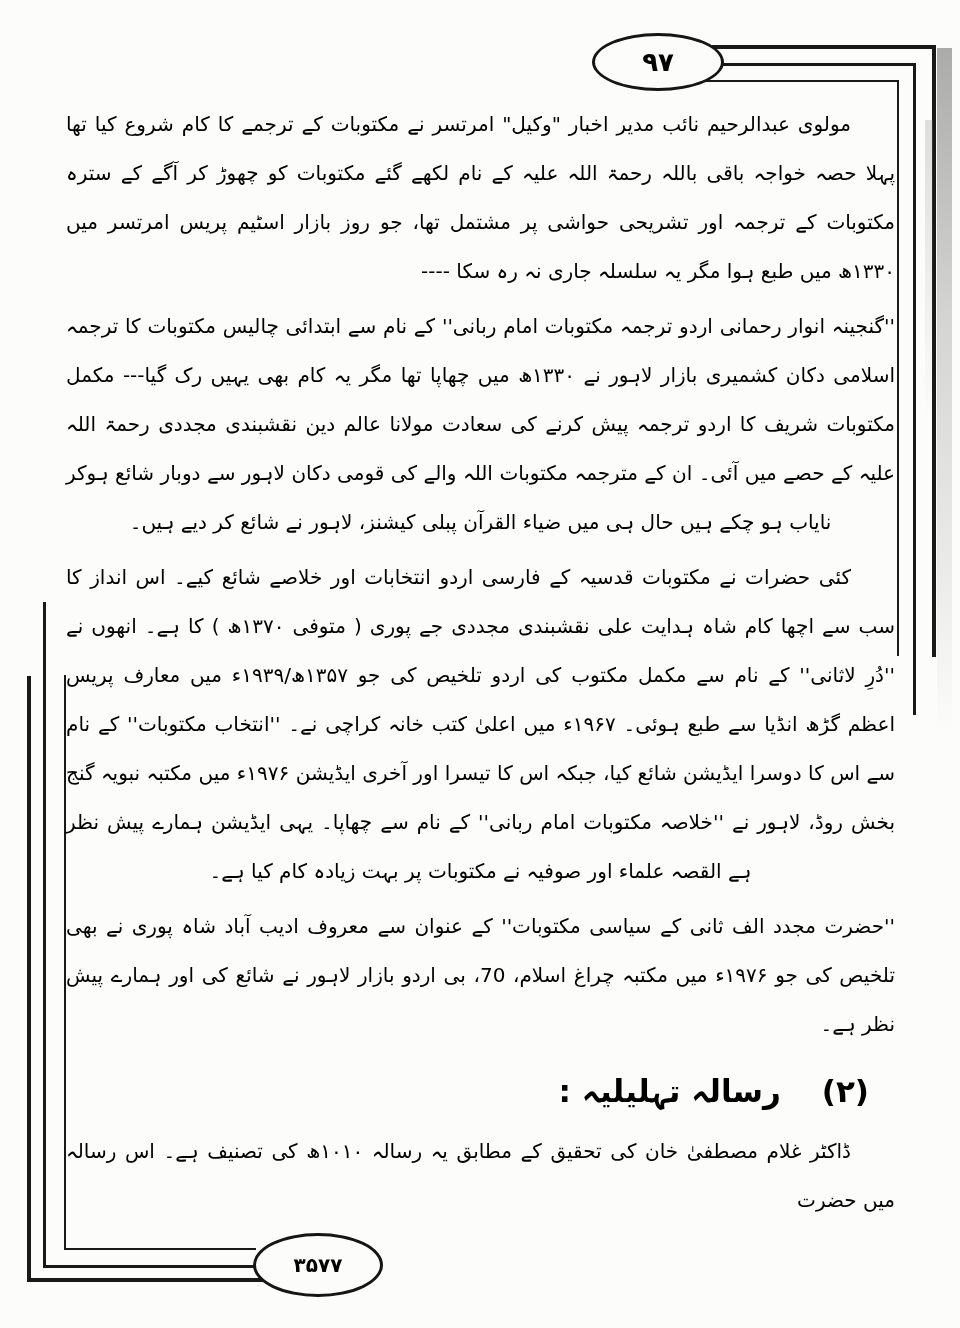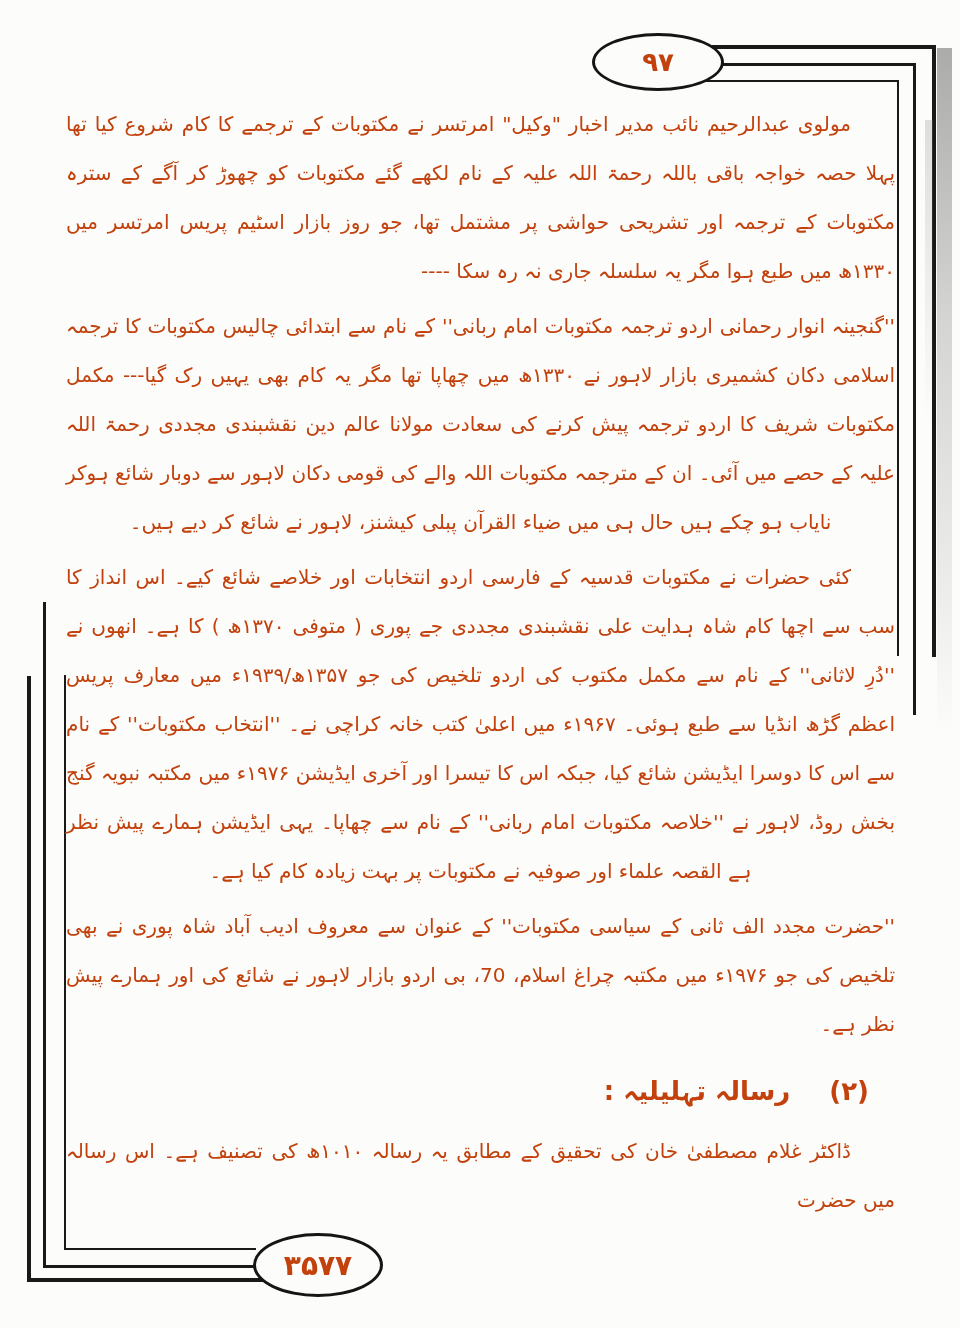--- a/index.html
+++ b/index.html
@@ -3,21 +3,21 @@
 <meta charset="utf-8">
 <style>
   html,body{margin:0;padding:0;}
   body{background:#ffffff;}
   .page{
     position:relative;
     width:960px;height:1328px;
     background:#fcfcfa;
     overflow:hidden;
     font-family:"DejaVu Sans",sans-serif;
-    color:#c2410c;
+    color:#000000;
   }
   
   .frame-line{position:absolute;background:#191919;}
   
   .th1{left:712px;top:45px;width:223px;height:4px;}
   .th2{left:714px;top:63px;width:202px;height:3px;}
   .th3{left:700px;top:80px;width:199px;height:2px;}
   .tv1{left:932px;top:45px;width:4px;height:612px;}
   .tv2{left:913px;top:63px;width:3px;height:652px;}
   .tv3{left:897px;top:80px;width:2px;height:576px;}
@@ -43,39 +43,39 @@
   }
   
   .oval{
     position:absolute;
     border:3px solid #151515;border-radius:50%;
     background:#fcfcfa;
     display:flex;align-items:center;justify-content:center;
     font-weight:bold;
   }
   .oval-top{left:592px;top:33px;width:126px;height:52px;font-size:26px;}
-  .oval-bottom{left:253px;top:1233px;width:124px;height:58px;font-size:28px;}
+  .oval-bottom{left:253px;top:1233px;width:124px;height:58px;font-size:20px;}
   
   .text-body{
     position:absolute;
     top:100px;left:66px;right:65px;
     direction:rtl;
     text-align:justify;
     font-size:20px;
     line-height:49px;
     letter-spacing:0.2px;
   }
   .text-body p{margin:0 0 6px 0;}
   .indent{text-indent:44px;}
   .center-last{text-align-last:center;}
   .left-last{text-align-last:left;}
   .section-heading{
     direction:rtl;text-align:right;
     margin:16px 26px 10px 0;
-    font-size:26px;font-weight:bold;
+    font-size:31px;font-weight:bold;
     line-height:52px;
   }
   .section-heading .h-num{margin-left:30px;}
 </style>
 </head>
 <body>
 
 <div class="page">
 
   <div class="frame-line th1"></div>

